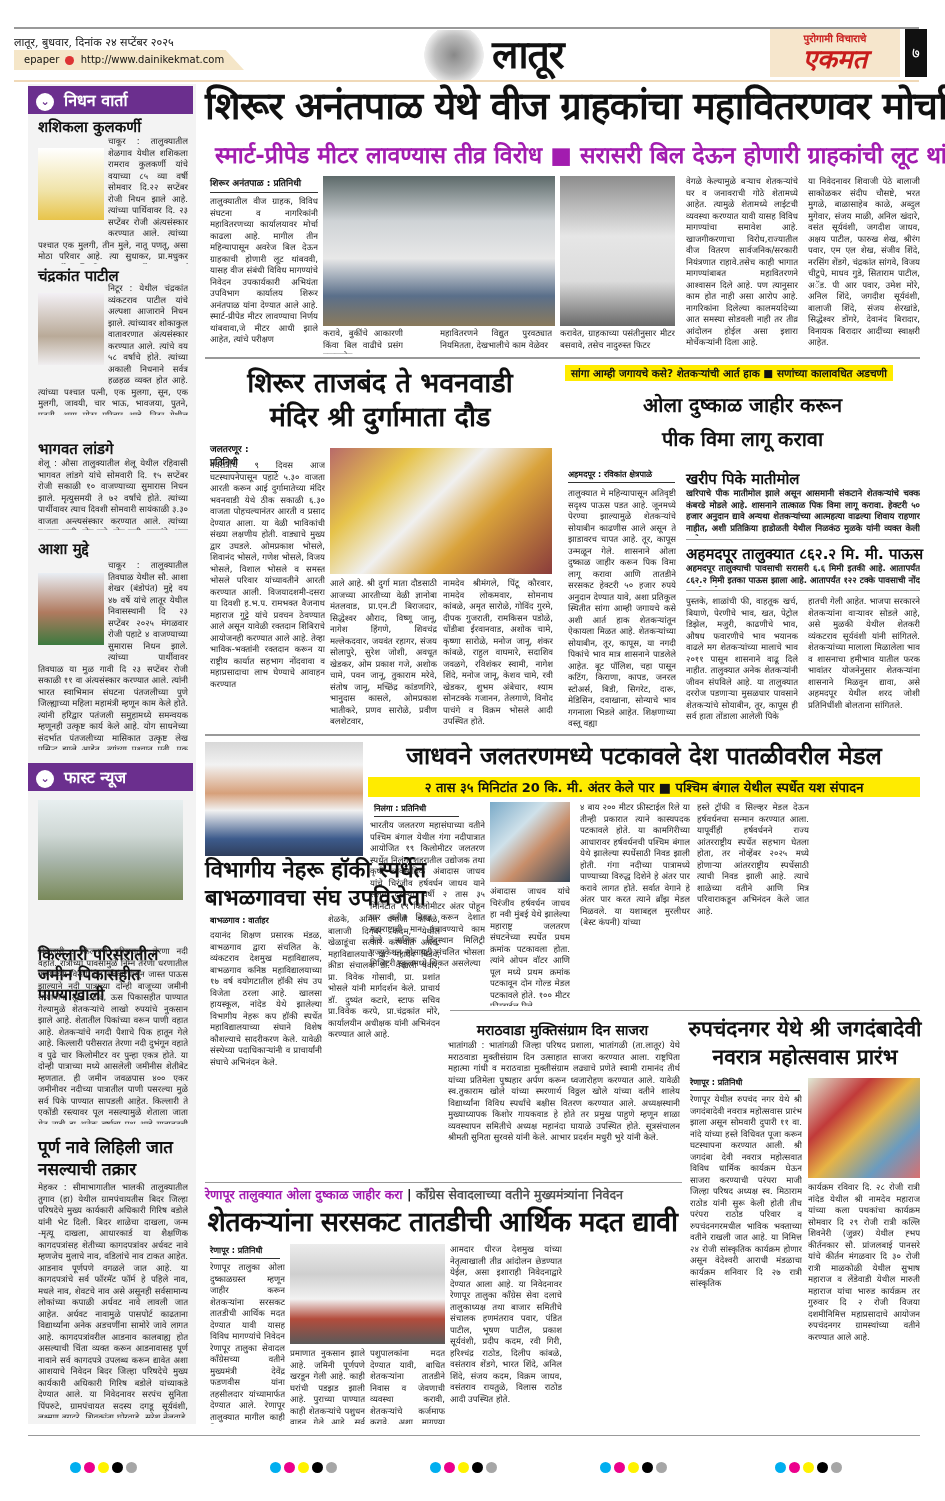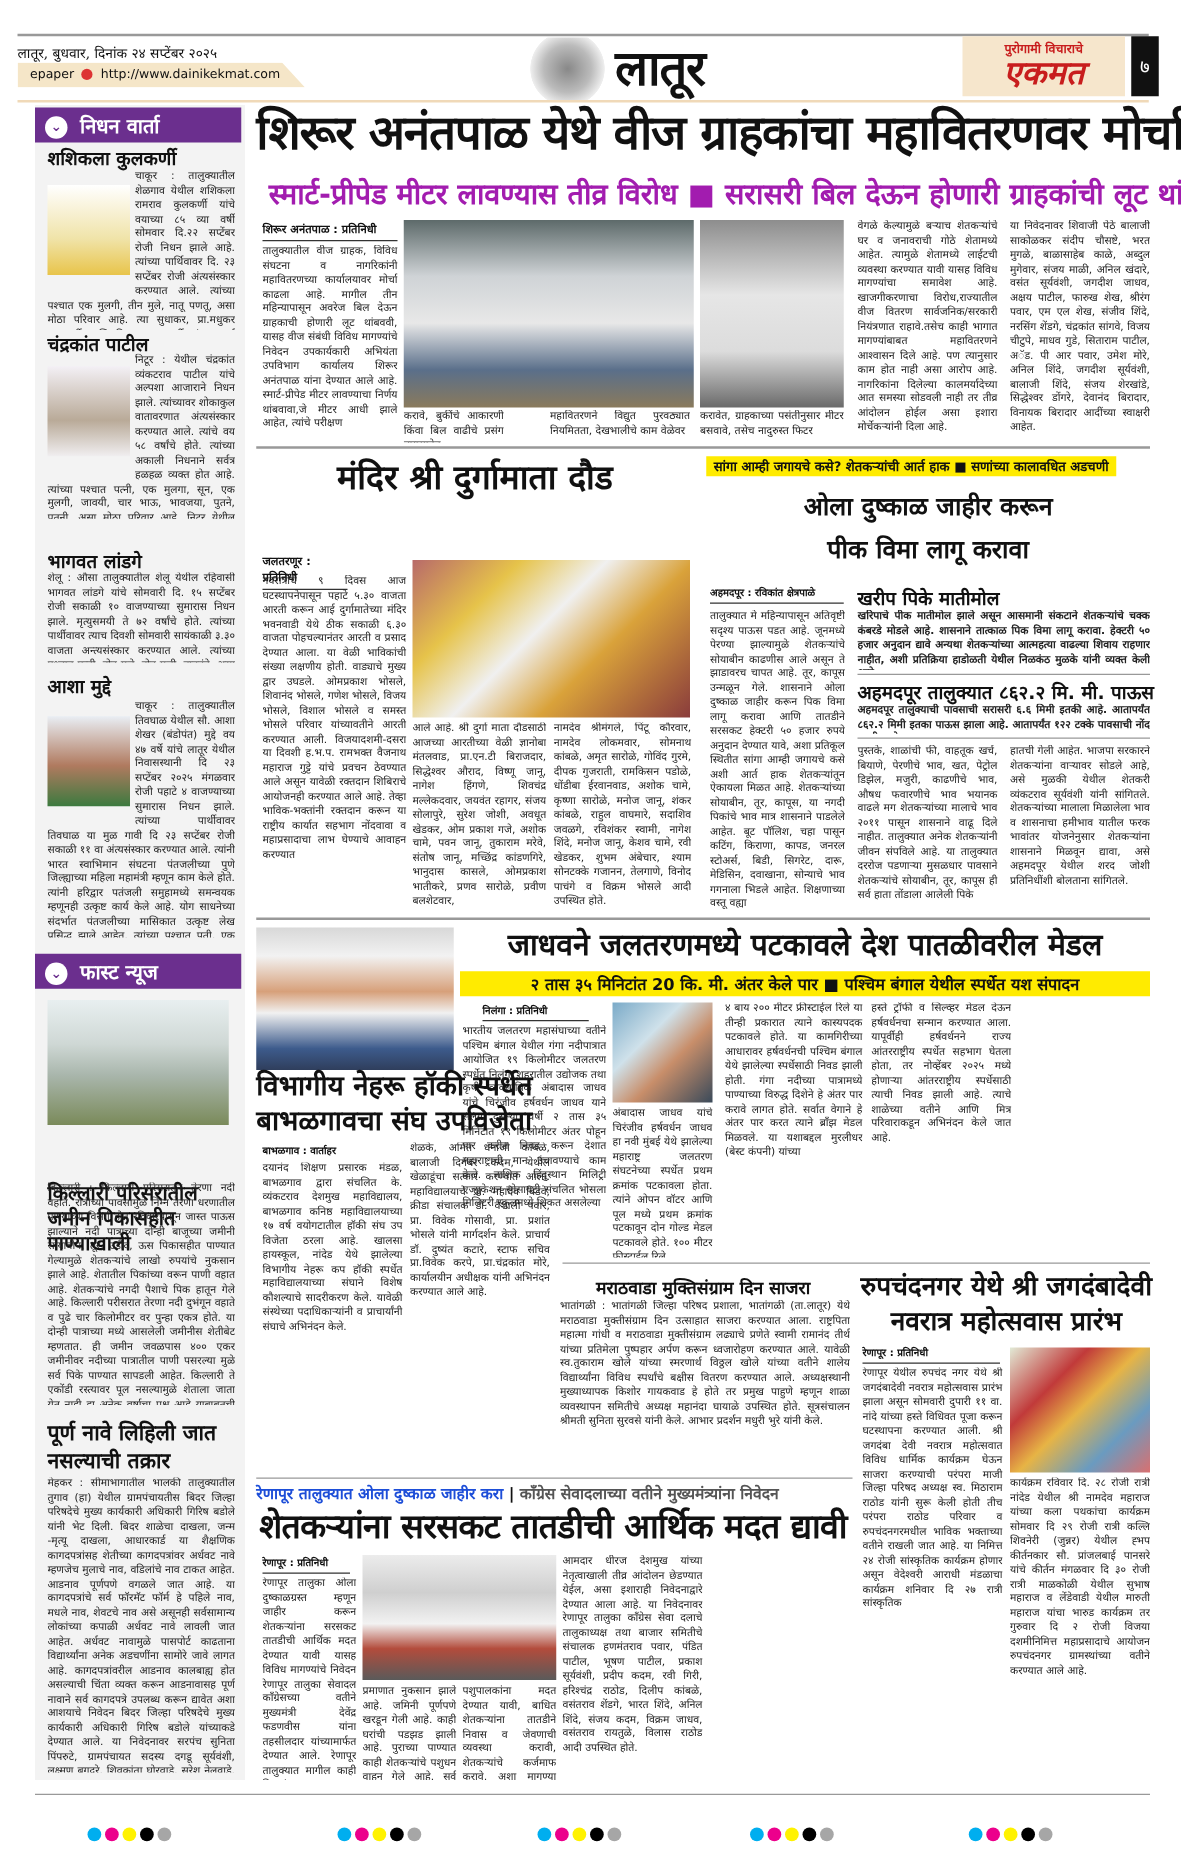--- a/index.html
+++ b/index.html
@@ -32,21 +32,21 @@
   
   .h1 { left: 205px; top: 84px; width: 720px; font-size: 38px; font-weight: 700; letter-spacing: -1px; line-height: 44px; white-space: nowrap; }
   .sub1 { left: 215px; top: 138px; width: 710px; font-size: 23px; font-weight: bold; color: #a21caf; white-space: nowrap; }
   .dateline-small { font-size: 9px; font-weight: bold; border-bottom: 1px solid #333; padding-bottom: 3px; }
   .col { font-size: 8.5px; line-height: 11.5px; text-align: justify; color: #222; }
   .img { background: #bbb; }
   .hr { height: 2px; background: #999; }
 
   .headline { font-weight: 900; color: #111; text-align: center; }
   .yellowbar { background: #ffeb00; font-size: 12px; font-weight: bold; white-space: nowrap; padding: 1px 6px; }
-  .redkicker { color: #1d4ed8; }
+  .redkicker { color: #a21caf; }
 
   .cmyk { display: flex; gap: 3px; }
   .cmyk span { width: 11px; height: 11px; border-radius: 50%; display: inline-block; }
 </style>
 </head>
 <body>
 
 <div class="abs topline"></div>
 <div class="abs dateline">लातूर, बुधवार, दिनांक २४ सप्टेंबर २०२५</div>
 <div class="abs epaper">
@@ -108,20 +108,21 @@
 <div class="abs img" style="left:323px; top:176px; width:232px; height:150px; background:linear-gradient(180deg,#5d6a6a 0,#cfd3d6 30%,#e8e8e8 55%,#5a6f8a 80%,#8a7a5c 100%);"></div>
 <div class="abs img" style="left:560px; top:176px; width:115px; height:150px; background:linear-gradient(180deg,#8d8d8d 0,#e6e6e6 40%,#dcdcdc 70%,#6a6a6a 100%);"></div>
 <div class="abs col" style="left:323px; top:328px; width:80px; height:26px; overflow:hidden;">करावे, बुकींचे आकारणी किंवा बिल वाढीचे प्रसंग तपासावेत,</div>
 <div class="abs col" style="left:440px; top:328px; width:112px; height:26px; overflow:hidden;">महावितरणने विद्युत पुरवठ्यात नियमितता, देखभालीचे काम वेळेवर</div>
 <div class="abs col" style="left:560px; top:328px; width:115px; height:26px; overflow:hidden;">करावेत, ग्राहकाच्या पसंतीनुसार मीटर बसवावे, तसेच नादुरुस्त फिटर</div>
 <div class="abs col" style="left:686px; top:176px; width:112px; height:180px; overflow:hidden;">वेगळे केल्यामुळे बऱ्याच शेतकऱ्यांचे घर व जनावराची गोठे शेतामध्ये आहेत. त्यामुळे शेतामध्ये लाईटची व्यवस्था करण्यात यावी यासह विविध मागण्यांचा समावेश आहे. खाजगीकरणाचा विरोध,राज्यातील वीज वितरण सार्वजनिक/सरकारी नियंत्रणात राहावे.तसेच काही भागात मागण्यांबाबत महावितरणने आश्वासन दिले आहे. पण त्यानुसार काम होत नाही असा आरोप आहे. नागरिकांना दिलेल्या कालमर्यादेच्या आत समस्या सोडवली नाही तर तीव्र आंदोलन होईल असा इशारा मोर्चेकऱ्यांनी दिला आहे.</div>
 <div class="abs col" style="left:808px; top:176px; width:112px; height:180px; overflow:hidden;">या निवेदनावर शिवाजी पेठे बालाजी साकोळकर संदीप चौसष्टे, भरत मुगळे, बाळासाहेब काळे, अब्दुल मुगेवार, संजय माळी, अनिल खंदारे, वसंत सूर्यवंशी, जगदीश जाधव, अक्षय पाटील, फारुख शेख, श्रीरंग पवार, एम एल शेख, संजीव शिंदे, नरसिंग शेंडगे, चंद्रकांत सांगवे, विजय चीटुपे, माधव गुडे, सिताराम पाटील, अॅड. पी आर पवार, उमेश मोरे, अनिल शिंदे, जगदीश सूर्यवंशी, बालाजी शिंदे, संजय शेरखांडे, सिद्धेश्वर डोंगरे, देवानंद बिरादार, विनायक बिरादार आदींच्या स्वाक्षरी आहेत.</div>
 <div class="abs hr" style="left:205px; top:357px; width:715px;"></div>
 
 <div class="abs headline" style="left:205px; top:366px; width:350px; font-size:27px; line-height:34px;">
+  <div>शिरूर ताजबंद ते भवनवाडी</div>
   <div>मंदिर श्री दुर्गामाता दौड</div>
 </div>
 <div class="abs dateline-small" style="left:210px; top:442px; width:68px;">जलतरणूर : प्रतिनिधी</div>
 <div class="abs col" style="left:210px; top:460px; width:115px; height:266px; overflow:hidden;">नवरात्रीचे ९ दिवस आज घटस्थापनेपासून पहाटे ५.३० वाजता आरती करून आई दुर्गामातेच्या मंदिर भवनवाडी येथे ठीक सकाळी ६.३० वाजता पोहचल्यानंतर आरती व प्रसाद देण्यात आला. या वेळी भाविकांची संख्या लक्षणीय होती. वाड्याचे मुख्य द्वार उघडले. ओमप्रकाश भोसले, शिवानंद भोसले, गणेश भोसले, विजय भोसले, विशाल भोसले व समस्त भोसले परिवार यांच्यावतीने आरती करण्यात आली. विजयादशमी-दसरा या दिवशी ह.भ.प. रामभक्त वैजनाथ महाराज गुट्टे यांचे प्रवचन ठेवण्यात आले असून यावेळी रक्तदान शिबिराचे आयोजनही करण्यात आले आहे. तेव्हा भाविक-भक्तांनी रक्तदान करून या राष्ट्रीय कार्यात सहभाग नोंदवावा व महाप्रसादाचा लाभ घेण्याचे आवाहन करण्यात</div>
 <div class="abs img" style="left:330px; top:448px; width:222px; height:126px; background:linear-gradient(135deg,#b86a6a 0,#e6c34a 25%,#f0f0f0 45%,#d9a23a 65%,#8a3c3c 100%);"></div>
 <div class="abs col" style="left:330px; top:578px; width:107px; height:150px; overflow:hidden;">आले आहे. श्री दुर्गा माता दौडसाठी आजच्या आरतीच्या वेळी ज्ञानोबा मंतलवाड, प्रा.एन.टी बिराजदार, सिद्धेश्वर औराद, विष्णू जानू, नागेश हिंगणे, शिवचंद्र मल्लेकदवार, जयवंत रहागर, संजय सोलापुरे, सुरेश जोशी, अवधूत खेडकर, ओम प्रकाश गजे, अशोक चामे, पवन जानू, तुकाराम मरेवे, संतोष जानू, मच्छिंद्र कांडणगिरे, भानुदास कासले, ओमप्रकाश भातीकरे, प्रणव सारोळे, प्रवीण बलशेटवार,</div>
 <div class="abs col" style="left:443px; top:578px; width:110px; height:150px; overflow:hidden;">नामदेव श्रीमंगले, पिंटू कौरवार, नामदेव लोकमवार, सोमनाथ कांबळे, अमृत सारोळे, गोविंद गुरमे, दीपक गुजराती, रामकिसन पडोळे, धोंडीबा ईरवानवाड, अशोक चामे, कृष्णा सारोळे, मनोज जानू, शंकर कांबळे, राहुल वाघमारे, सदाशिव जवळगे, रविशंकर स्वामी, नागेश शिंदे, मनोज जानू, केशव चामे, रवी खेडकर, शुभम अंबेचार, श्याम सोनटक्के गजानन, तेलगाणे, विनोद पाचंगे व विक्रम भोसले आदी उपस्थित होते.</div>
 
 <div class="abs yellowbar" style="left:565px; top:365px; font-size:10.5px;">सांगा आम्ही जगायचे कसे? शेतकऱ्यांची आर्त हाक ■ सणांच्या कालावधित अडचणी</div>
 <div class="abs headline" style="left:565px; top:388px; width:355px; font-size:20px; line-height:34px;">
@@ -137,21 +138,21 @@
 <div class="abs col" style="left:686px; top:563px; width:234px; height:24px; overflow:hidden; font-weight:bold;">अहमदपूर तालुक्याची पावसाची सरासरी ६.६ मिमी इतकी आहे. आतापर्यंत ८६२.२ मिमी इतका पाऊस झाला आहे. आतापर्यंत १२२ टक्के पावसाची नोंद झाली आहे.</div>
 <div class="abs hr" style="left:686px; top:590px; width:234px; height:1px;"></div>
 <div class="abs col" style="left:686px; top:596px; width:112px; height:132px; overflow:hidden;">पुस्तके, शाळांची फी, वाहतूक खर्च, बियाणे, पेरणीचे भाव, खत, पेट्रोल डिझेल, मजुरी, काढणीचे भाव, औषध फवारणीचे भाव भयानक वाढले मग शेतकऱ्यांच्या मालाचे भाव २०११ पासून शासनाने वाढू दिले नाहीत. तालुक्यात अनेक शेतकऱ्यांनी जीवन संपविले आहे. या तालुक्यात दररोज पडणाऱ्या मुसळधार पावसाने शेतकऱ्यांचे सोयाबीन, तूर, कापूस ही सर्व हाता तोंडाला आलेली पिके</div>
 <div class="abs col" style="left:808px; top:596px; width:112px; height:132px; overflow:hidden;">हातची गेली आहेत. भाजपा सरकारने शेतकऱ्यांना वाऱ्यावर सोडले आहे, असे मुळकी येथील शेतकरी व्यंकटराव सूर्यवंशी यांनी सांगितले. शेतकऱ्यांच्या मालाला मिळालेला भाव व शासनाचा हमीभाव यातील फरक भावांतर योजनेनुसार शेतकऱ्यांना शासनाने मिळवून द्यावा, असे अहमदपूर येथील शरद जोशी प्रतिनिधींशी बोलताना सांगितले.</div>
 
 <div class="abs hr" style="left:205px; top:734px; width:715px;"></div>
 
 <div class="abs img" style="left:205px; top:742px; width:158px; height:114px; background:linear-gradient(180deg,#d8d8d8 0,#f2f2f2 20%,#d7a07a 45%,#f1f1f1 60%,#3d5b8c 85%,#2f3e5c 100%);"></div>
 <div class="abs headline" style="left:368px; top:740px; width:552px; font-size:24px; line-height:32px; white-space:nowrap;">जाधवने जलतरणमध्ये पटकावले देश पातळीवरील मेडल</div>
 <div class="abs yellowbar" style="left:368px; top:777px; width:552px; text-align:center; font-size:13px;">२ तास ३५ मिनिटांत 20 कि. मी. अंतर केले पार ■ पश्चिम बंगाल येथील स्पर्धेत यश संपादन</div>
-<div class="abs dateline-small" style="left:386px; top:802px; width:85px; font-size:8px;">निलंगा : प्रतिनिधी</div>
+<div class="abs dateline-small" style="left:374px; top:802px; width:85px; font-size:8px;">निलंगा : प्रतिनिधी</div>
 <div class="abs col" style="left:370px; top:820px; width:115px; height:185px; overflow:hidden;">भारतीय जलतरण महासंघाच्या वतीने पश्चिम बंगाल येथील गंगा नदीपात्रात आयोजित १९ किलोमीटर जलतरण स्पर्धेत निलंगा शहरातील उद्योजक तथा कृषी व्यवसायिक अंबादास जाधव यांचे चिरंजीव हर्षवर्धन जाधव याने सलग दुसऱ्या वर्षी २ तास ३५ मिनिटात १९ किलोमीटर अंतर पोहून पार करीत निवड करून देशात महाराष्ट्राची मान उंचावण्याचे काम केले. नाशिक हिंदुस्थान मिलिट्री एज्युकेशन सोसायटी संचलित भोसला मिलिटरी स्कूलमध्ये शिकत असलेल्या</div>
 <div class="abs img" style="left:490px; top:802px; width:80px; height:80px; background:linear-gradient(135deg,#7aaac8 0,#cfe1ea 35%,#c88e6a 60%,#3a4a5a 100%);"></div>
 <div class="abs col" style="left:490px; top:886px; width:80px; height:120px; overflow:hidden;">अंबादास जाधव यांचे चिरंजीव हर्षवर्धन जाधव हा नवी मुंबई येथे झालेल्या महाराष्ट्र जलतरण संघटनेच्या स्पर्धेत प्रथम क्रमांक पटकावला होता. त्यांने ओपन वॉटर आणि पूल मध्ये प्रथम क्रमांक पटकावून दोन गोल्ड मेडल पटकावले होते. १०० मीटर फ्रीस्टाईल रिले</div>
 <div class="abs col" style="left:580px; top:802px; width:110px; height:205px; overflow:hidden;">४ बाय २०० मीटर फ्रीस्टाईल रिले या तीन्ही प्रकारात त्याने कास्यपदक पटकावले होते. या कामगिरीच्या आधारावर हर्षवर्धनची पश्चिम बंगाल येथे झालेल्या स्पर्धेसाठी निवड झाली होती. गंगा नदीच्या पात्रामध्ये पाण्याच्या विरुद्ध दिशेने हे अंतर पार करावे लागत होते. सर्वात वेगाने हे अंतर पार करत त्याने ब्राँझ मेडल मिळवले. या यशाबद्दल मुरलीधर (बेस्ट कंपनी) यांच्या</div>
 <div class="abs col" style="left:697px; top:802px; width:112px; height:205px; overflow:hidden;">हस्ते ट्रॉफी व सिल्व्हर मेडल देऊन हर्षवर्धनचा सन्मान करण्यात आला. यापूर्वीही हर्षवर्धनने राज्य आंतरराष्ट्रीय स्पर्धेत सहभाग घेतला होता, तर नोव्हेंबर २०२५ मध्ये होणाऱ्या आंतरराष्ट्रीय स्पर्धेसाठी त्याची निवड झाली आहे. त्याचे शाळेच्या वतीने आणि मित्र परिवाराकडून अभिनंदन केले जात आहे.</div>
 
 <div class="abs headline" style="left:205px; top:856px; width:160px; font-size:22px; line-height:28px; white-space:nowrap; text-align:left;">
   <div>विभागीय नेहरू हॉकी स्पर्धेत</div>
   <div>बाभळगावचा संघ उपविजेता</div>
 </div>

